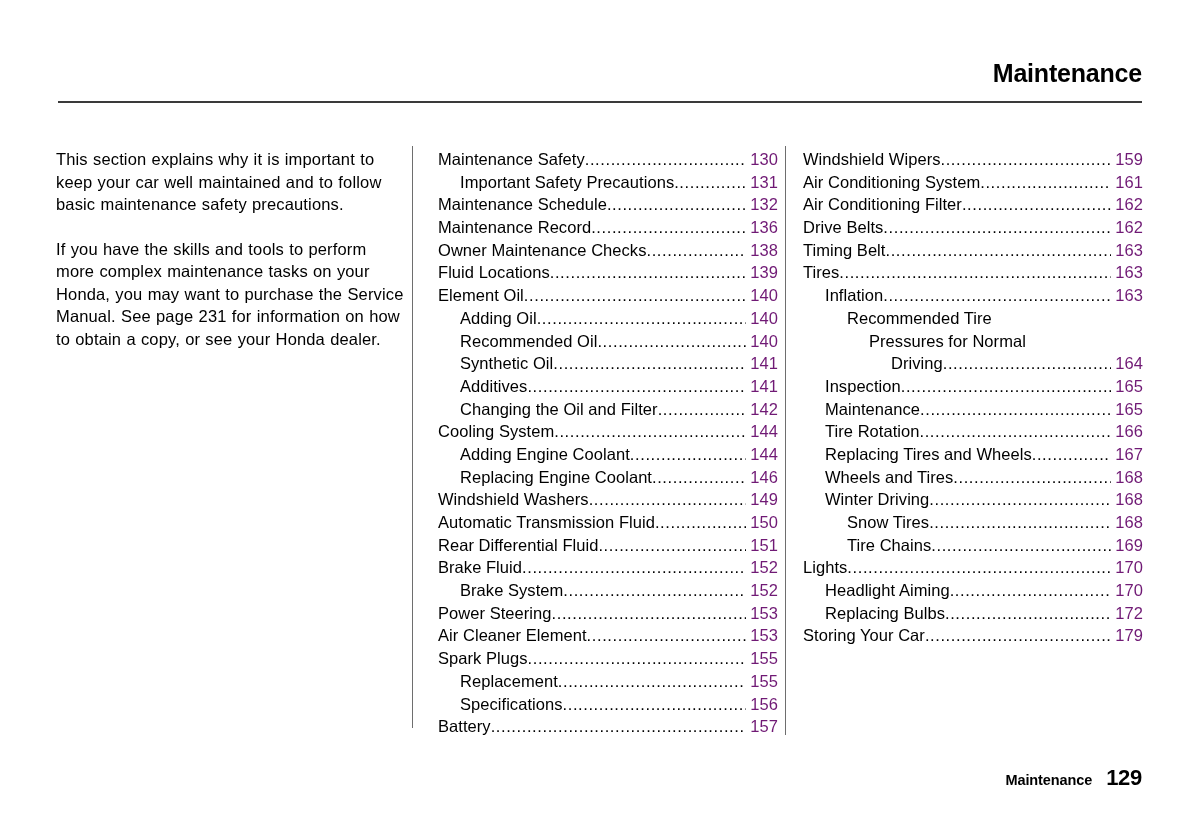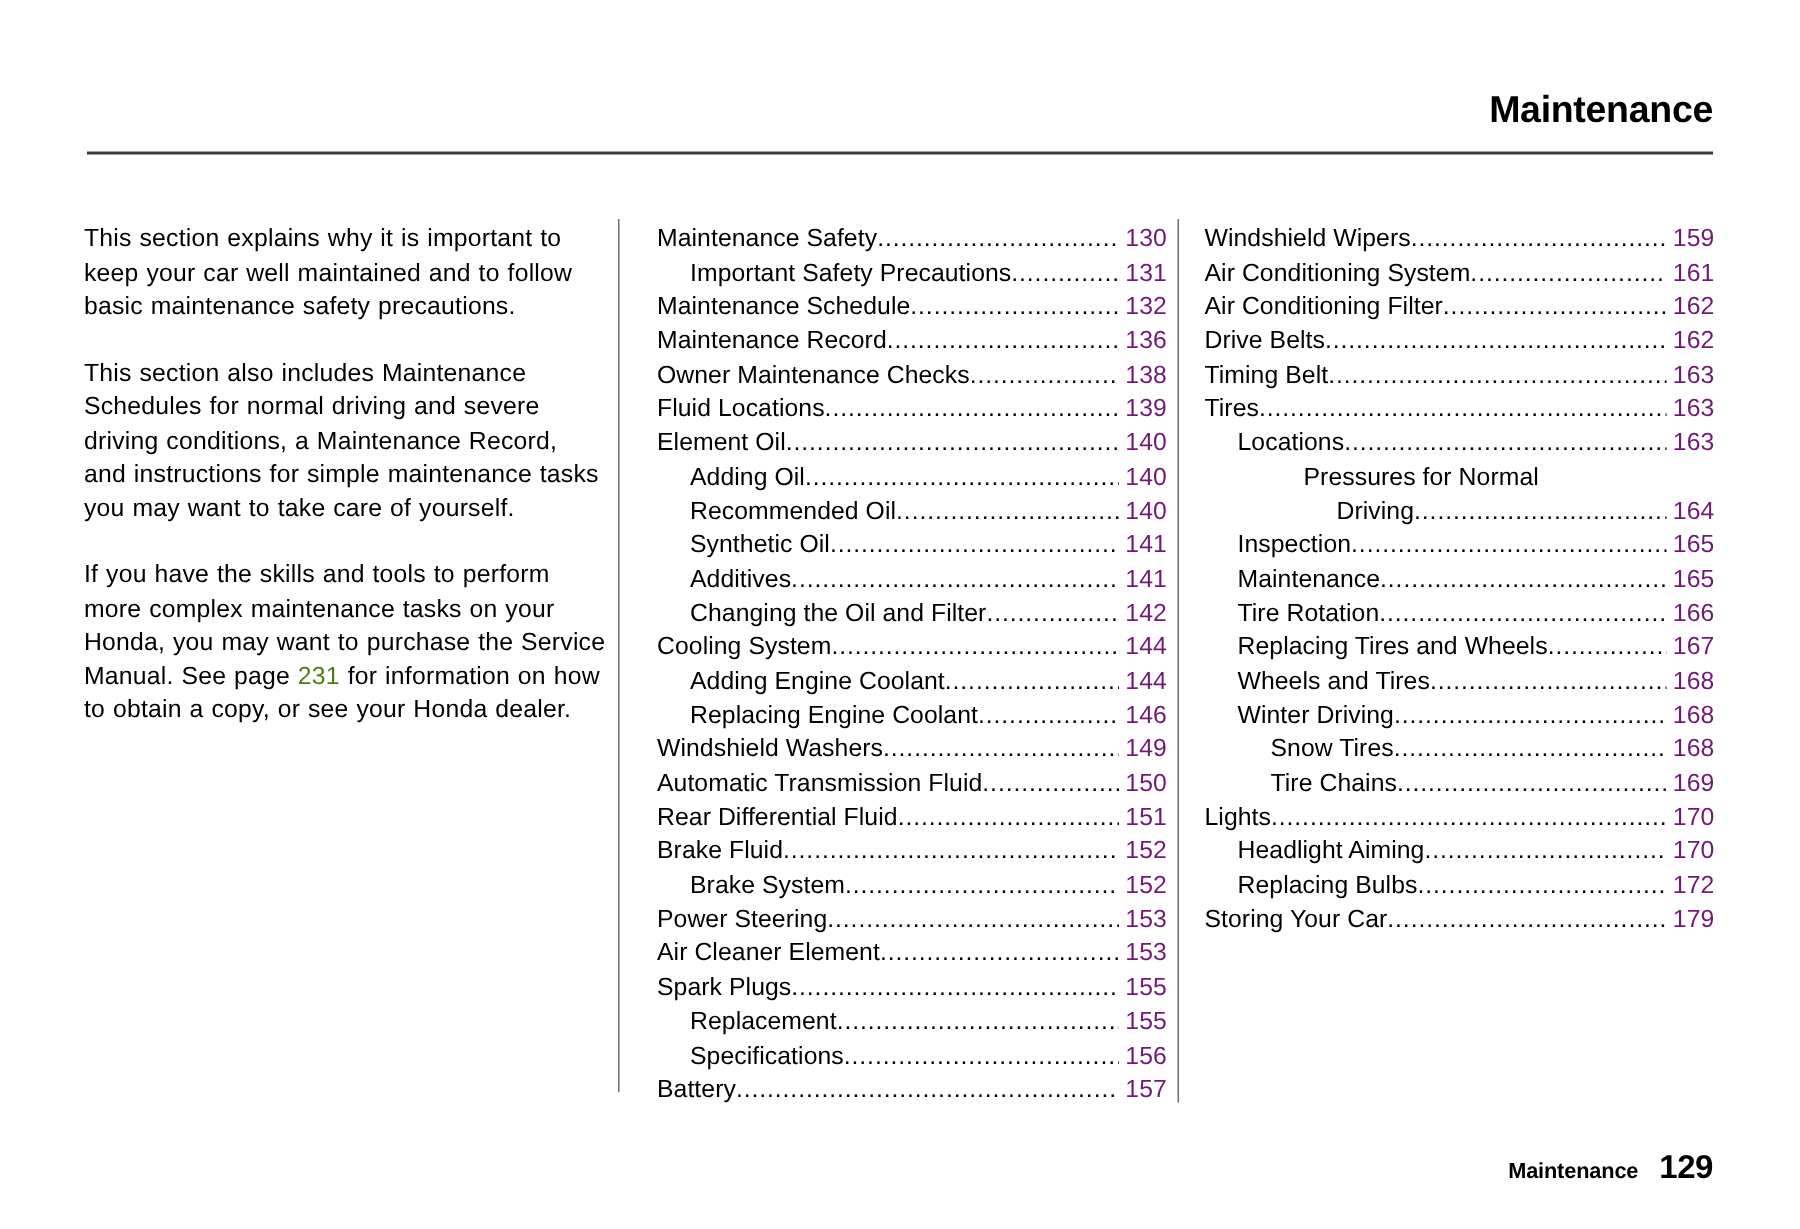--- a/index.html
+++ b/index.html
@@ -71,21 +71,21 @@
   
   .para {
     font-size: 16.5px;
     line-height: 22.5px;
     letter-spacing: 0.15px;
     margin: 0 0 22px 0;
     text-align: left;
     word-spacing: 0.5px;
   }
   .para:last-child { margin-bottom: 0; }
-  .pgref { color: #4d7c0f; }
+  .pgref { color: #000000; }
 
   
   .toc-list {
     list-style: none;
     margin: 0;
     padding: 0;
   }
   .toc-row {
     display: flex;
     align-items: baseline;
@@ -148,21 +148,20 @@
 
 <div id="page-header">
   <div class="title">Maintenance</div>
 </div>
 <div id="header-rule"></div>
 
 <div id="columns">
 
   <div class="col" id="col-intro">
       <p class="para">This section explains why it is important to keep your car well maintained and to follow basic maintenance safety precautions.</p>
-      <p class="para">This section also includes Maintenance Schedules for normal driving and severe driving conditions, a Maintenance Record, and instructions for simple maintenance tasks you may want to take care of yourself.</p>
       <p class="para">If you have the skills and tools to perform more complex maintenance tasks on your Honda, you may want to purchase the Service Manual. See page <span class="pgref">231</span> for information on how to obtain a copy, or see your Honda dealer.</p>
     </div>
 
   <div class="col" id="col-toc-1">
     <ul class="toc-list">
         <li class="toc-row lvl-0">
           <span class="label">Maintenance Safety</span>
           <span class="leader">...............................................................................</span>
           <span class="pageno">130</span>
         </li>
@@ -320,23 +319,28 @@
           <span class="label">Timing Belt</span>
           <span class="leader">...............................................................................</span>
           <span class="pageno">163</span>
         </li>
         <li class="toc-row lvl-0">
           <span class="label">Tires</span>
           <span class="leader">...............................................................................</span>
           <span class="pageno">163</span>
         </li>
         <li class="toc-row lvl-1">
-          <span class="label">Locations</span>
+          <span class="label">Inflation</span>
           <span class="leader">...............................................................................</span>
           <span class="pageno">163</span>
+        </li>
+        <li class="toc-row lvl-2 no-leader">
+          <span class="label">Recommended Tire</span>
+          <span class="leader">...............................................................................</span>
+          <span class="pageno"></span>
         </li>
         <li class="toc-row lvl-3 no-leader">
           <span class="label">Pressures for Normal</span>
           <span class="leader">...............................................................................</span>
           <span class="pageno"></span>
         </li>
         <li class="toc-row lvl-4">
           <span class="label">Driving</span>
           <span class="leader">...............................................................................</span>
           <span class="pageno">164</span>

